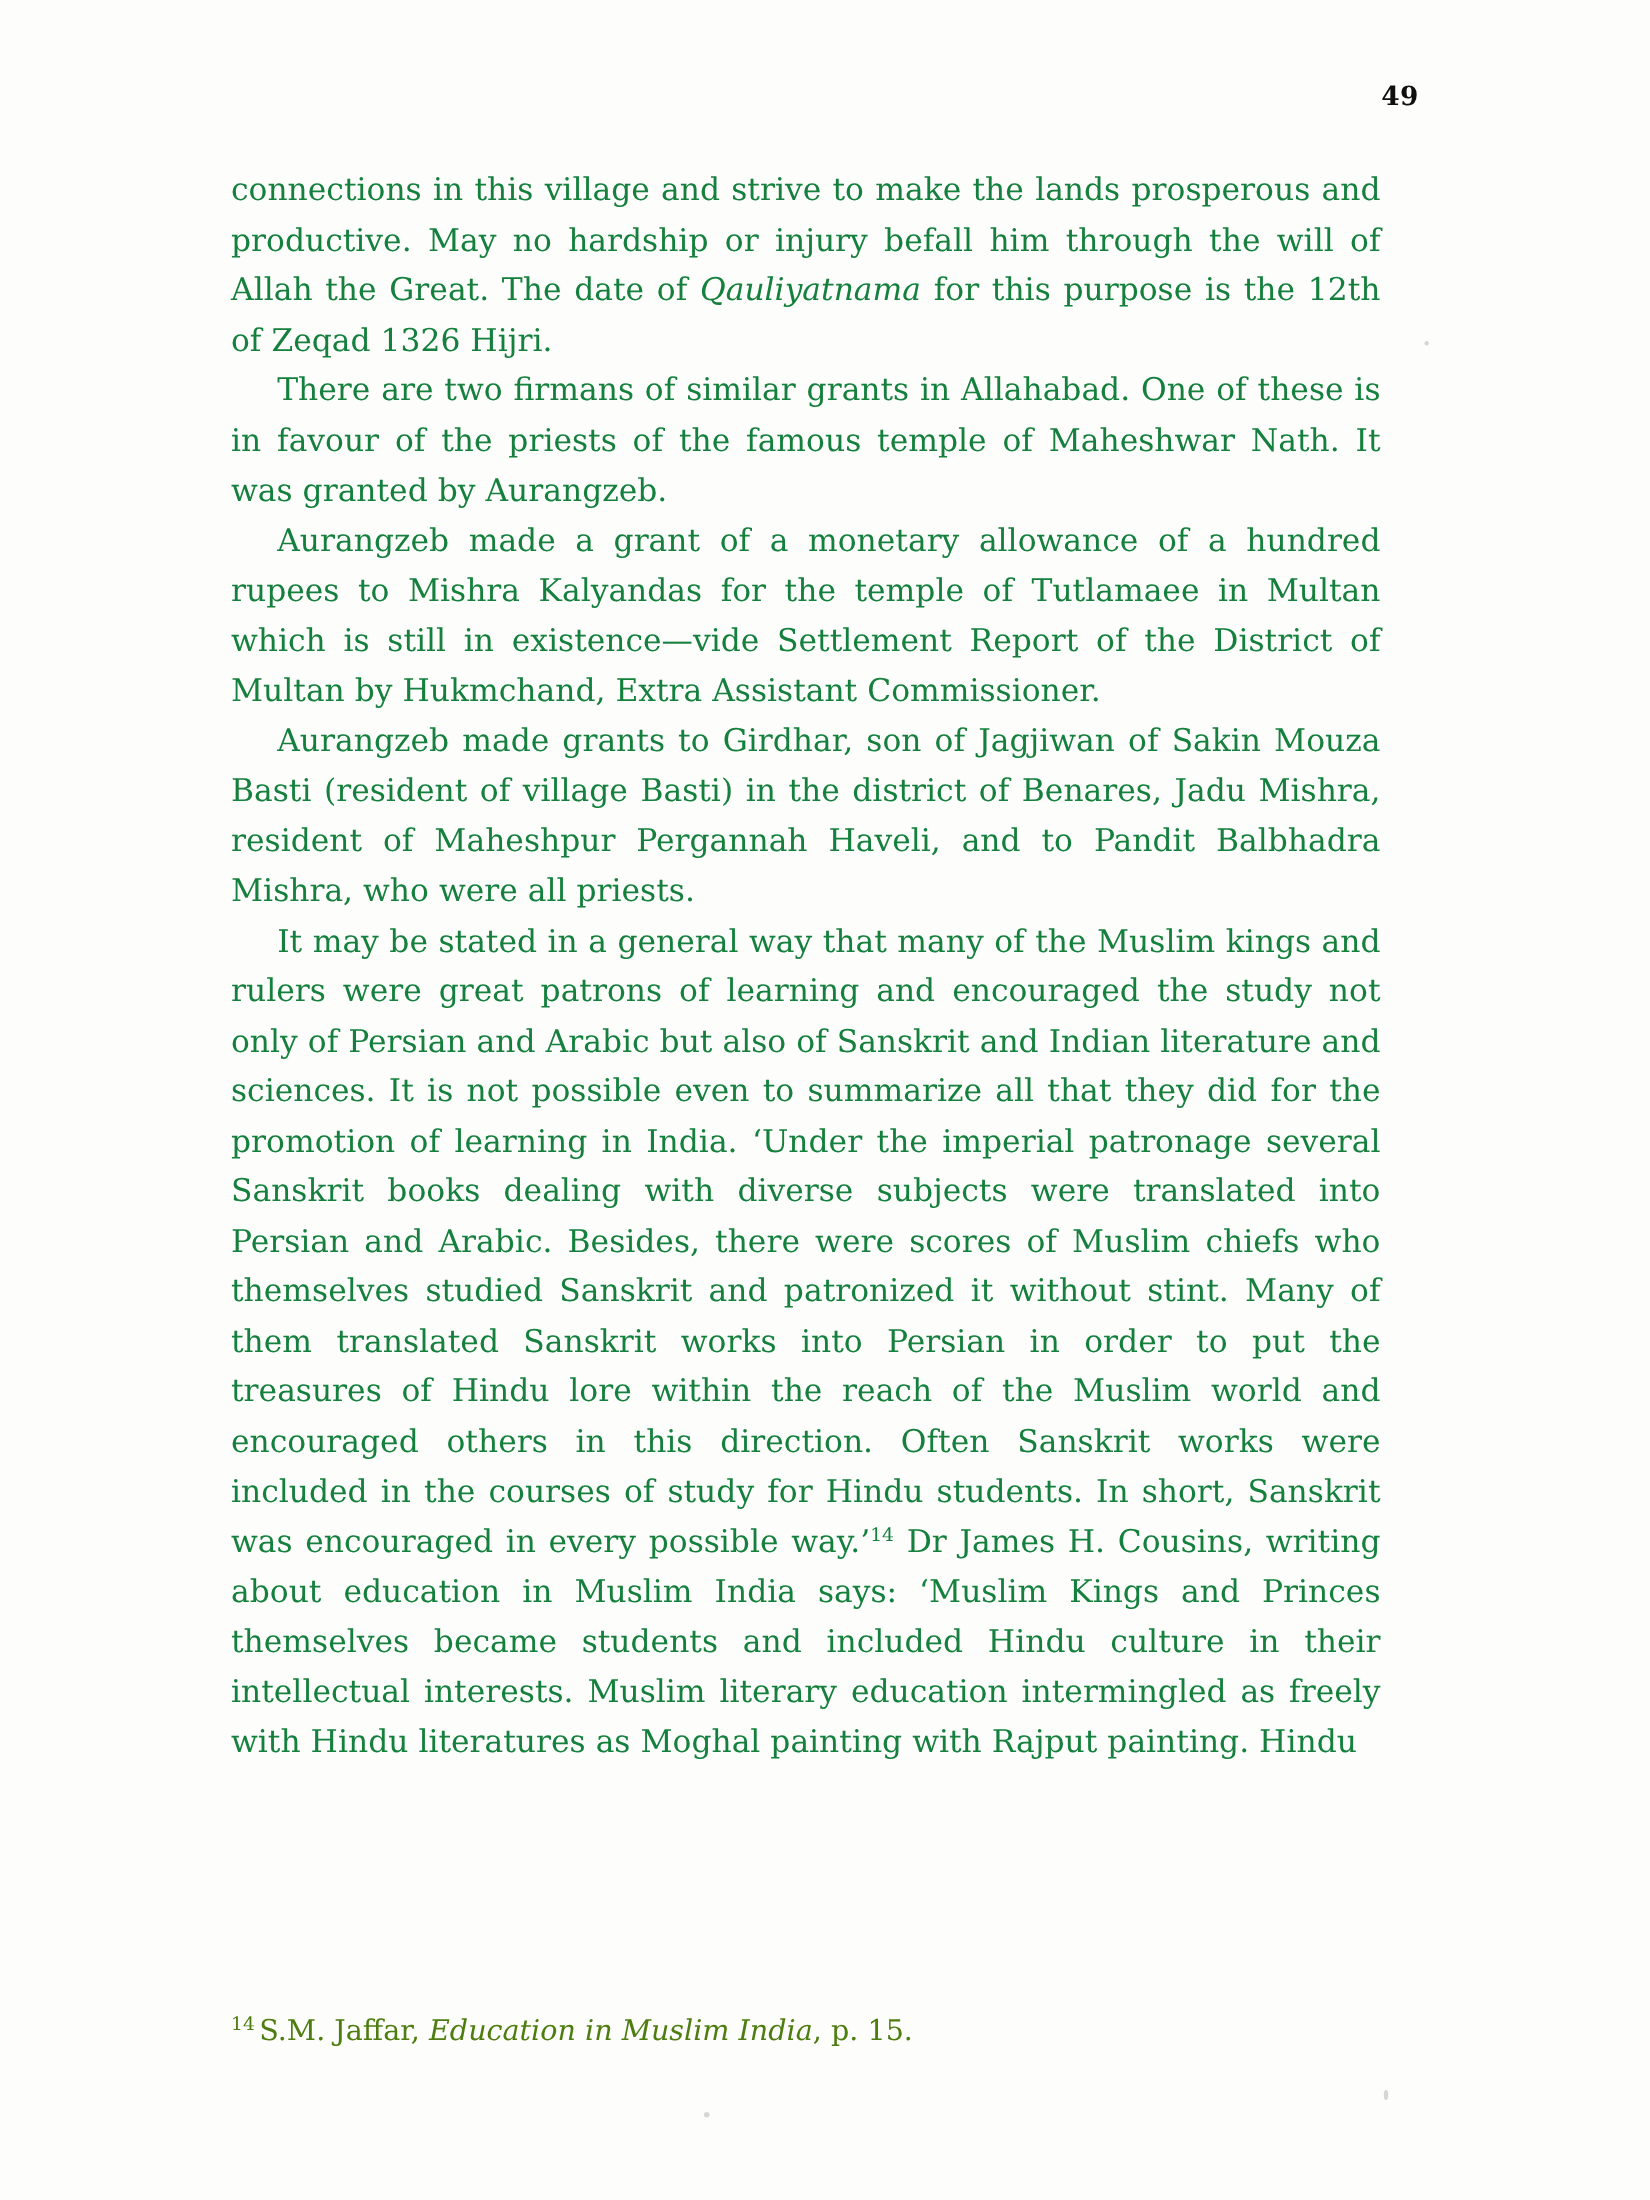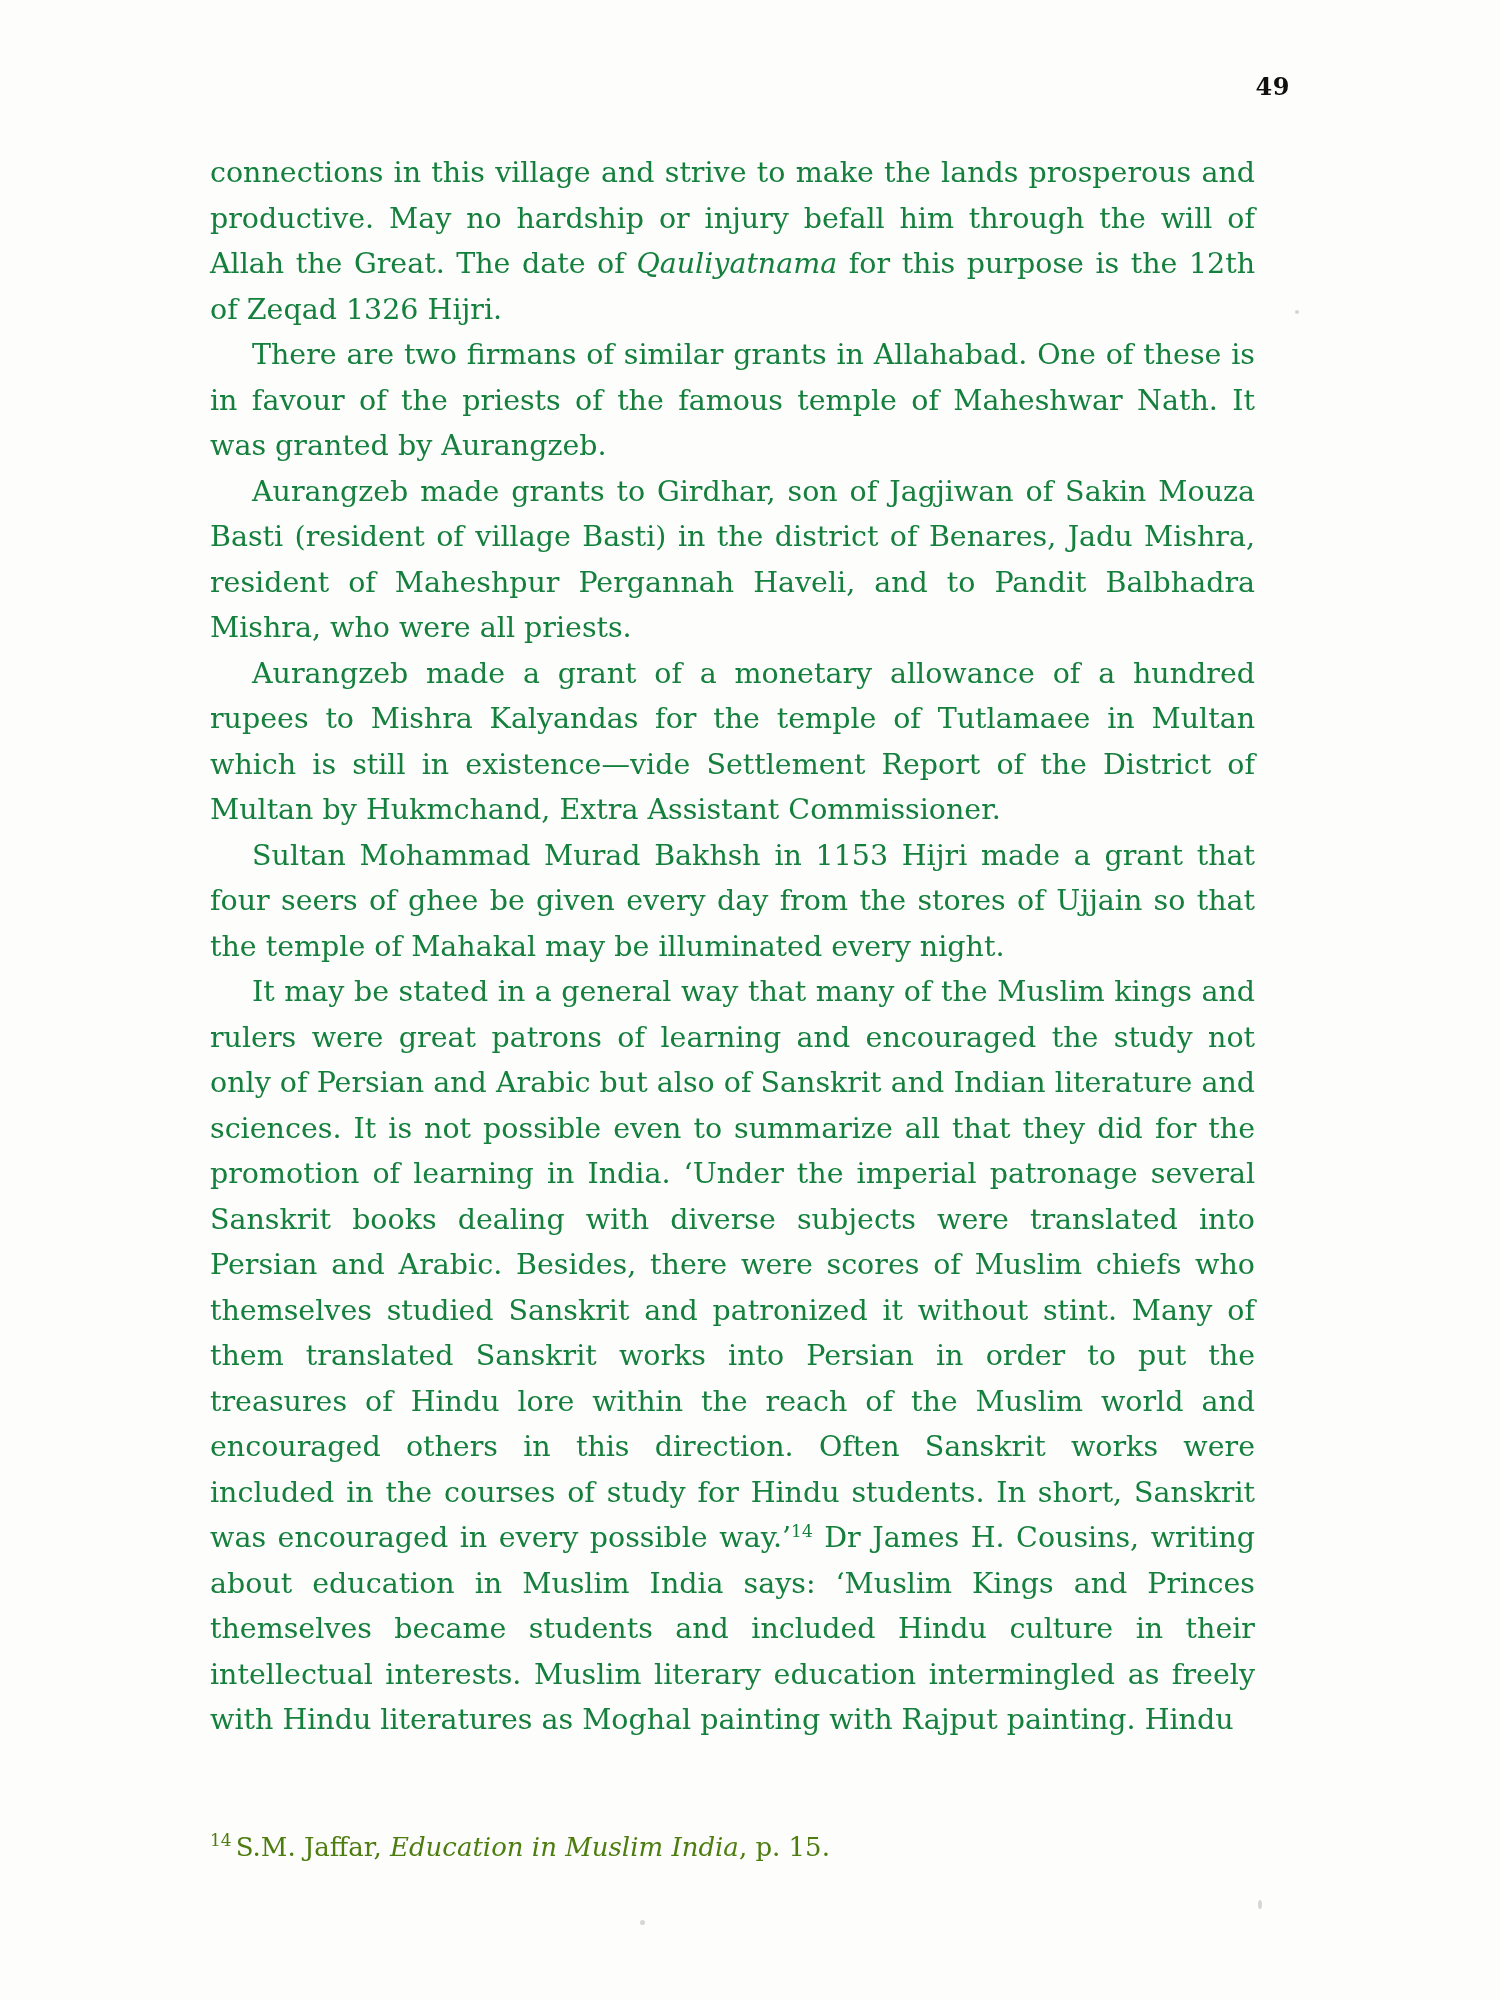--- a/index.html
+++ b/index.html
@@ -106,23 +106,22 @@
 
   <div class="page-inner">
 
     <div class="running-head">
       <div class="folio">49</div>
     </div>
 
     <div class="body-text">
         <p><span>connections in this village and strive to make the lands prosperous and productive. May no hardship or injury befall him through the will of Allah the Great. The date of </span><i>Qauliyatnama</i><span> for this purpose is the 12th of Zeqad 1326 Hijri.</span></p>
         <p class="indent"><span>There are two firmans of similar grants in Allahabad. One of these is in favour of the priests of the famous temple of Maheshwar Nath. It was granted by Aurangzeb.</span></p>
+        <p class="indent"><span>Aurangzeb made a grant of a monetary allowance of a hundred rupees to Mishra Kalyandas for the temple of Tutlamaee in Multan which is still in existence—vide Settlement Report of the District of Multan by Hukmchand, Extra Assistant Commissioner.</span></p>
         <p class="indent"><span>Aurangzeb made grants to Girdhar, son of Jagjiwan of Sakin Mouza Basti (resident of village Basti) in the district of Benares, Jadu Mishra, resident of Maheshpur Pergannah Haveli, and to Pandit Balbhadra Mishra, who were all priests.</span></p>
-        <p class="indent"><span>Aurangzeb made a grant of a monetary allowance of a hundred rupees to Mishra Kalyandas for the temple of Tutlamaee in Multan which is still in existence—vide Settlement Report of the District of Multan by Hukmchand, Extra Assistant Commissioner.</span></p>
-        <p class="indent"><span>Sultan Mohammad Murad Bakhsh in 1153 Hijri made a grant that four seers of ghee be given every day from the stores of Ujjain so that the temple of Mahakal may be illuminated every night.</span></p>
         <p class="indent"><span>It may be stated in a general way that many of the Muslim kings and rulers were great patrons of learning and encouraged the study not only of Persian and Arabic but also of Sanskrit and Indian literature and sciences. It is not possible even to summarize all that they did for the promotion of learning in India. ‘Under the imperial patronage several Sanskrit books dealing with diverse subjects were translated into Persian and Arabic. Besides, there were scores of Muslim chiefs who themselves studied Sanskrit and patronized it without stint. Many of them translated Sanskrit works into Persian in order to put the treasures of Hindu lore within the reach of the Muslim world and encouraged others in this direction. Often Sanskrit works were included in the courses of study for Hindu students. In short, Sanskrit was encouraged in every possible way.’</span><sup class="fn">14</sup><span> Dr James H. Cousins, writing about education in Muslim India says: ‘Muslim Kings and Princes themselves became students and included Hindu culture in their intellectual interests. Muslim literary education intermingled as freely with Hindu literatures as Moghal painting with Rajput painting. Hindu</span></p>
       </div>
 
   </div>
 
   <div class="footnote-area">
     <div class="footnote">
       <span class="fn-mark">14</span><span>S.M. Jaffar, </span><i>Education in Muslim India</i><span>, p. 15.</span>
     </div>
   </div>

